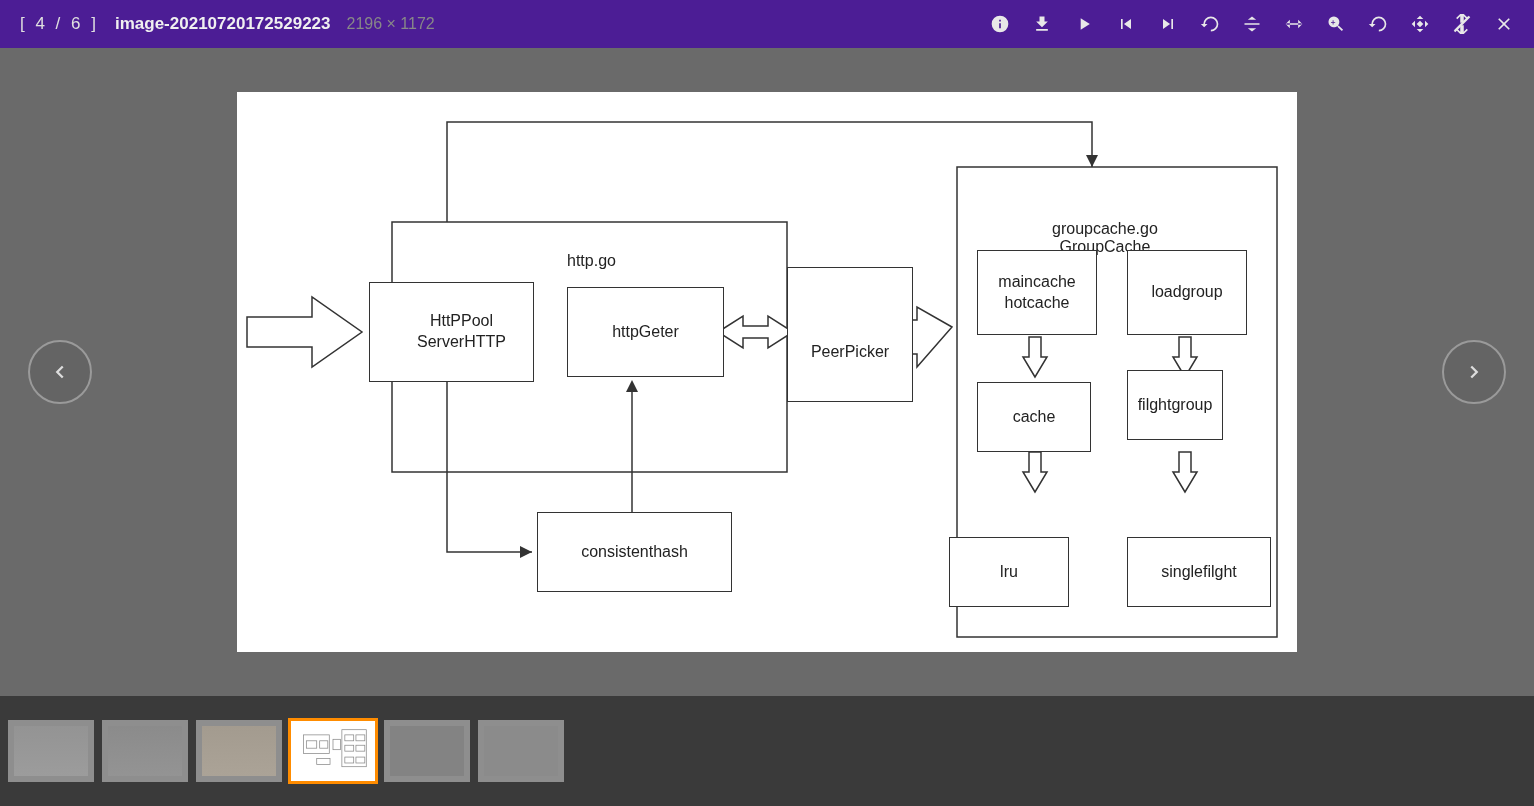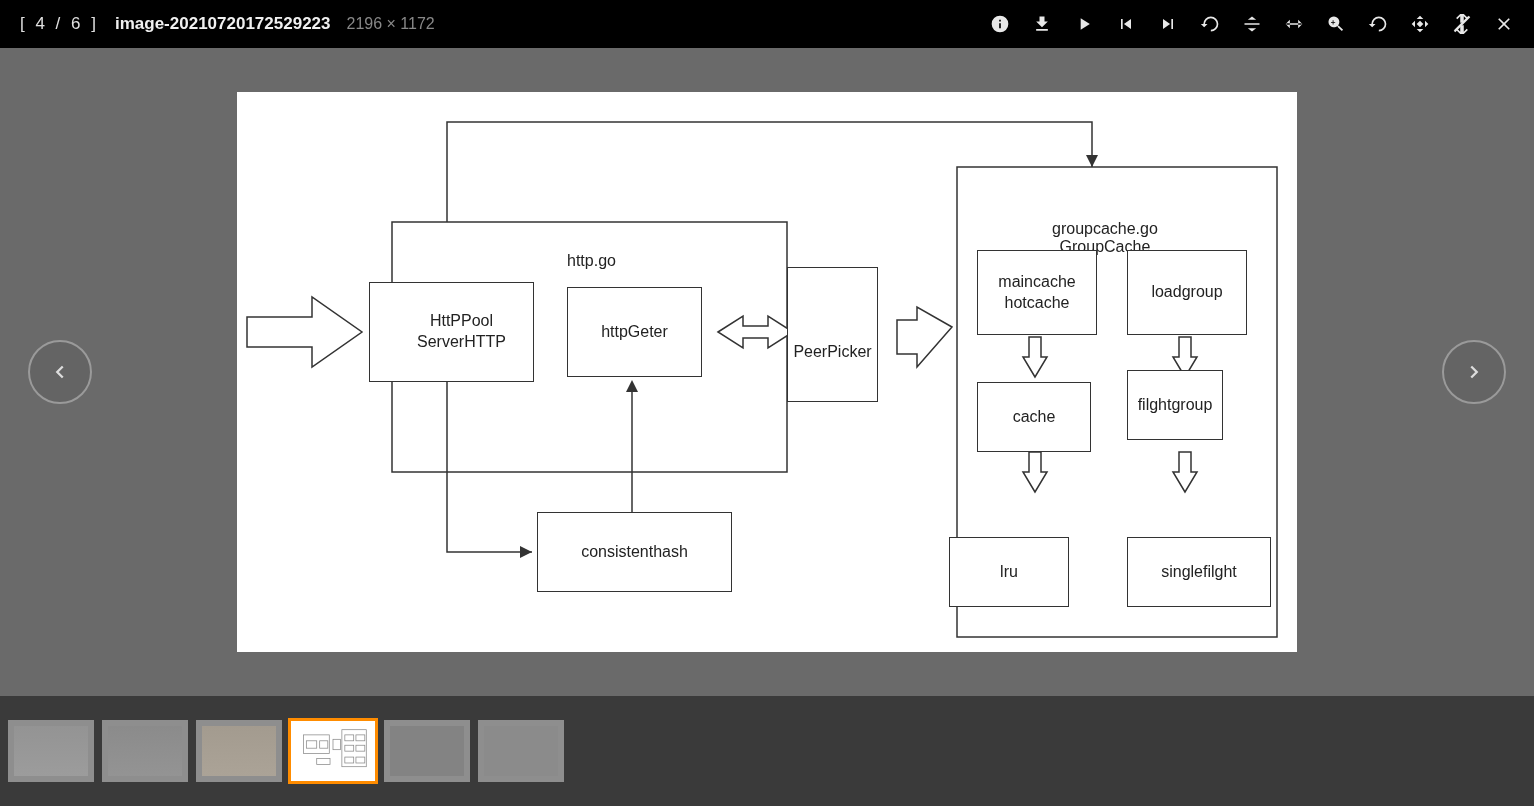--- a/index.html
+++ b/index.html
@@ -1,18 +1,18 @@
 <!DOCTYPE html>
 <html><head>
 <meta charset="utf-8">
 <style>
   * { box-sizing: border-box; margin: 0; padding: 0; }
   html, body { width: 100%; height: 100%; font-family: -apple-system, BlinkMacSystemFont, "Segoe UI", Arial, sans-serif; background: #666; overflow: hidden; }
   .viewer { position: relative; width: 1534px; height: 806px; background: #6a6a6a; }
-  .topbar { position: absolute; top: 0; left: 0; right: 0; height: 48px; background: #000000; display: flex; align-items: center; padding: 0 20px; color: #e0e0e0; font-size: 17px; justify-content: space-between; }
+  .topbar { position: absolute; top: 0; left: 0; right: 0; height: 48px; background: #4c1d95; display: flex; align-items: center; padding: 0 20px; color: #e0e0e0; font-size: 17px; justify-content: space-between; }
   .topbar-left { display: flex; align-items: center; gap: 16px; }
   .counter { letter-spacing: 3px; font-weight: 500; }
   .img-name { font-weight: 600; color: #f0f0f0; }
   .img-dim { color: #888; font-size: 16px; }
   .topbar-right { display: flex; align-items: center; gap: 22px; }
   .tb-btn { width: 20px; height: 20px; display: flex; align-items: center; justify-content: center; color: #e8e8e8; cursor: pointer; }
   .tb-btn svg { width: 20px; height: 20px; fill: currentColor; }
 
   .stage { position: absolute; top: 48px; left: 0; right: 0; bottom: 110px; display: flex; align-items: center; justify-content: center; }
   .nav-btn { position: absolute; width: 64px; height: 64px; border: 2px solid #9a9a9a; border-radius: 50%; background: rgba(0,0,0,0.05); color: #ddd; display: flex; align-items: center; justify-content: center; cursor: pointer; }
@@ -167,23 +167,23 @@
         <polygon points="395,288 389,300 401,300" fill="#333"></polygon>
       </svg>
 
       <span class="dlabel" style="left:330px; top:160px;">http.go</span>
       <span class="dlabel" style="left:568px; top:190px;">peers.go</span>
       <span class="dlabel" style="left:815px; top:88px; text-align:center; white-space:pre;margin-top:40px;">groupcache.go
 GroupCache</span>
 
       <div class="dbox" style="left:132px; top:190px; width:165px; height:100px; white-space:pre;padding-left:24px;">HttPPool
 ServerHTTP</div>
-      <div class="dbox" style="left:330px; top:195px; width:135px; height:90px;">httpGeter</div>
+      <div class="dbox" style="left:330px; top:195px; width:157px; height:90px;">httpGeter</div>
       <div class="dbox" style="left:300px; top:420px; width:195px; height:80px;">consistenthash</div>
-      <div class="dbox" style="left:550px; top:175px; width:91px; height:135px; flex-direction:column;">
+      <div class="dbox" style="left:550px; top:175px; width:126px; height:135px; flex-direction:column;">
         <div style="height:35px"></div>
         <div>PeerPicker</div>
       </div>
       <div class="dbox" style="left:740px; top:158px; width:120px; height:85px; white-space:pre;">maincache
 hotcache</div>
       <div class="dbox" style="left:890px; top:158px; width:120px; height:85px;">loadgroup</div>
       <div class="dbox" style="left:740px; top:290px; width:114px; height:70px;">cache</div>
       <div class="dbox" style="left:890px; top:278px; width:96px; height:70px;text-align:center;">filghtgroup</div>
       <div class="dbox" style="left:712px; top:445px; width:120px; height:70px;">lru</div>
       <div class="dbox" style="left:890px; top:445px; width:144px; height:70px;">singlefilght</div>

